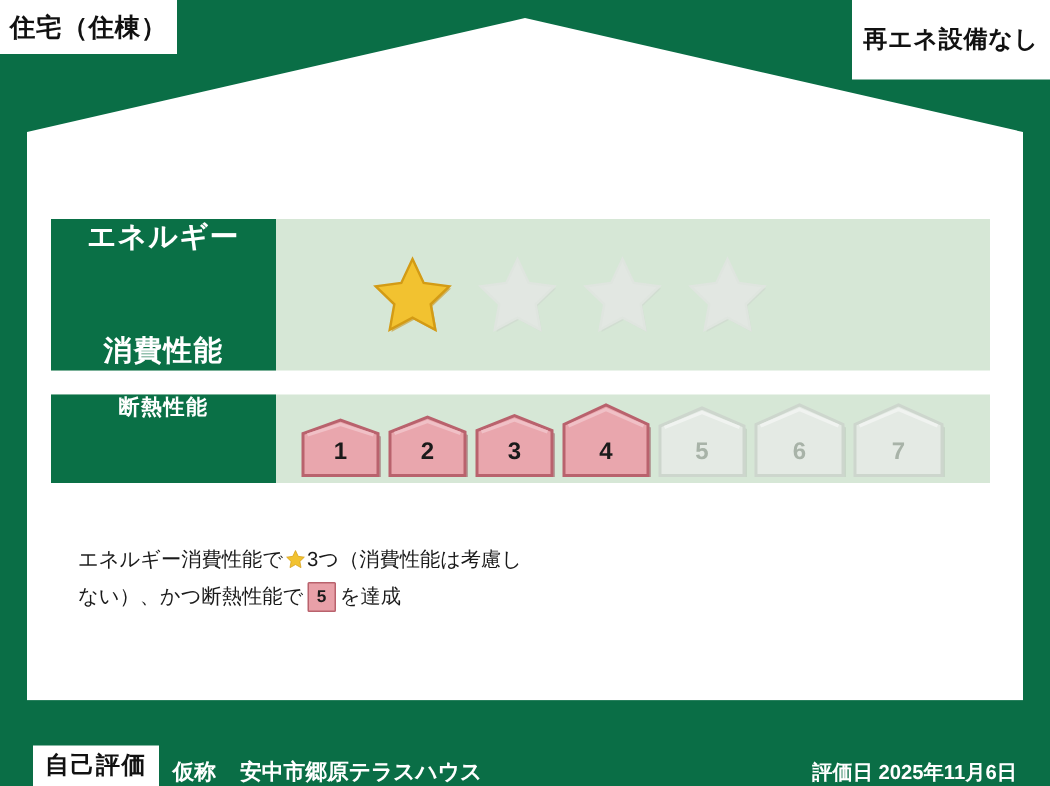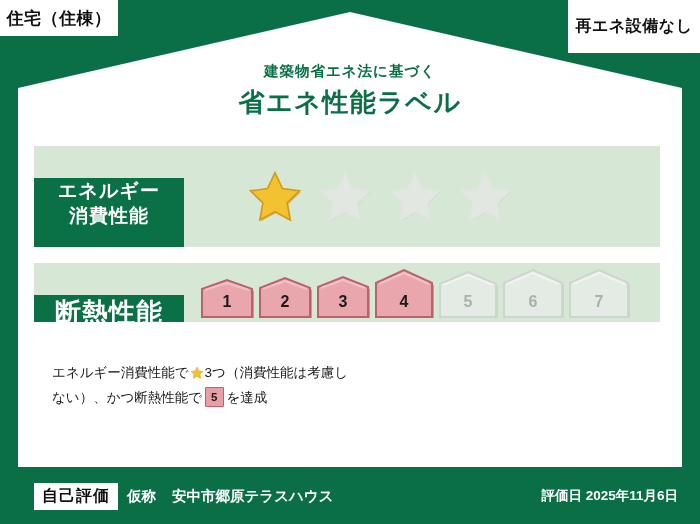--- a/index.html
+++ b/index.html
@@ -46,25 +46,25 @@
   .metric-row{
     position:absolute;left:34px;width:626px;
     display:flex;align-items:stretch;
     background:#d6e7d6;
   }
   .row-energy{top:146px;height:101px;}
   .row-insulation{top:263px;height:59px;}
 
   .row-label{
     background:#0a7046;color:#ffffff;
-    display:flex;flex-direction:column;align-items:center;justify-content:flex-start;
-    font-weight:700;letter-spacing:1px;flex:0 0 auto;margin-top:32px;
+    display:flex;flex-direction:column;align-items:center;justify-content:space-between;
+    font-weight:700;letter-spacing:1px;flex:0 0 auto;
   }
   .row-energy .row-label{width:150px;font-size:19px;line-height:1.32;}
-  .row-insulation .row-label{width:150px;font-size:26px;text-decoration:underline;}
+  .row-insulation .row-label{width:150px;font-size:14px;}
   .row-label span{display:block;text-align:center;}
 
   .row-content{flex:1;display:flex;align-items:center;}
 
   
   .stars{display:flex;gap:12px;align-items:center;margin-left:62px;}
   .star{width:58px;height:56px;display:block;}
 
   
   .houses{display:flex;align-items:flex-end;gap:4px;margin-left:16px;}
@@ -99,22 +99,22 @@
   }
   .desc .inline-star{display:inline-block;vertical-align:-3px;margin:0 1px;}
   .badge5{
     display:inline-block;background:#e8a0a8;border:1.3px solid #b9626d;
     color:#1a1a1a;font-size:11.5px;font-weight:700;
     padding:0px 5px;margin:0 3px;border-radius:1px;vertical-align:1px;
   }
 
   
   .bottom-bar{
-    position:absolute;left:12px;right:0;bottom:0;height:56px;
-    display:flex;align-items:center;color:#ffffff;border-radius:13px;
+    position:absolute;left:0;right:0;bottom:0;height:56px;
+    display:flex;align-items:flex-end;color:#ffffff;border-radius:13px;
   }
   .self-eval{
     margin-left:22px;background:#ffffff;color:#111;
     font-size:16px;font-weight:700;padding:3px 8px;letter-spacing:1px;
     flex:0 0 auto;
   }
   .bldg-kasho{margin-left:9px;font-size:14.5px;font-weight:700;}
   .bldg-name{margin-left:16px;font-size:14.5px;font-weight:700;}
   .eval-date{margin-left:auto;margin-right:22px;font-size:13.5px;font-weight:700;}
 </style>
@@ -125,24 +125,20 @@
 
   <div class="house-body"></div>
 
   <div class="corner-tag tag-left">
     <span>住宅（住棟）</span>
   </div>
   <div class="corner-tag tag-right">
     <span>再エネ設備なし</span>
   </div>
 
-  <div class="title-block">
-    <div class="title-sub">建築物省エネ法に基づく</div>
-    <div class="title-main">省エネ性能ラベル</div>
-  </div>
 
   <div class="metric-row row-energy">
     <div class="row-label">
       <span>エネルギー</span>
       <span>消費性能</span>
     </div>
     <div class="row-content">
       <div class="stars" id="stars-container">
           <span class="star"><svg width="58" height="56" viewBox="0 0 24 24">
               <path d="M12 1.6l3.2 6.8 7.3 1-5.3 5.1 1.3 7.3-6.5-3.5-6.5 3.5 1.3-7.3-5.3-5.1 7.3-1z" transform="translate(0.5,0.6)" fill="#c98e10" opacity="0.55"></path>

